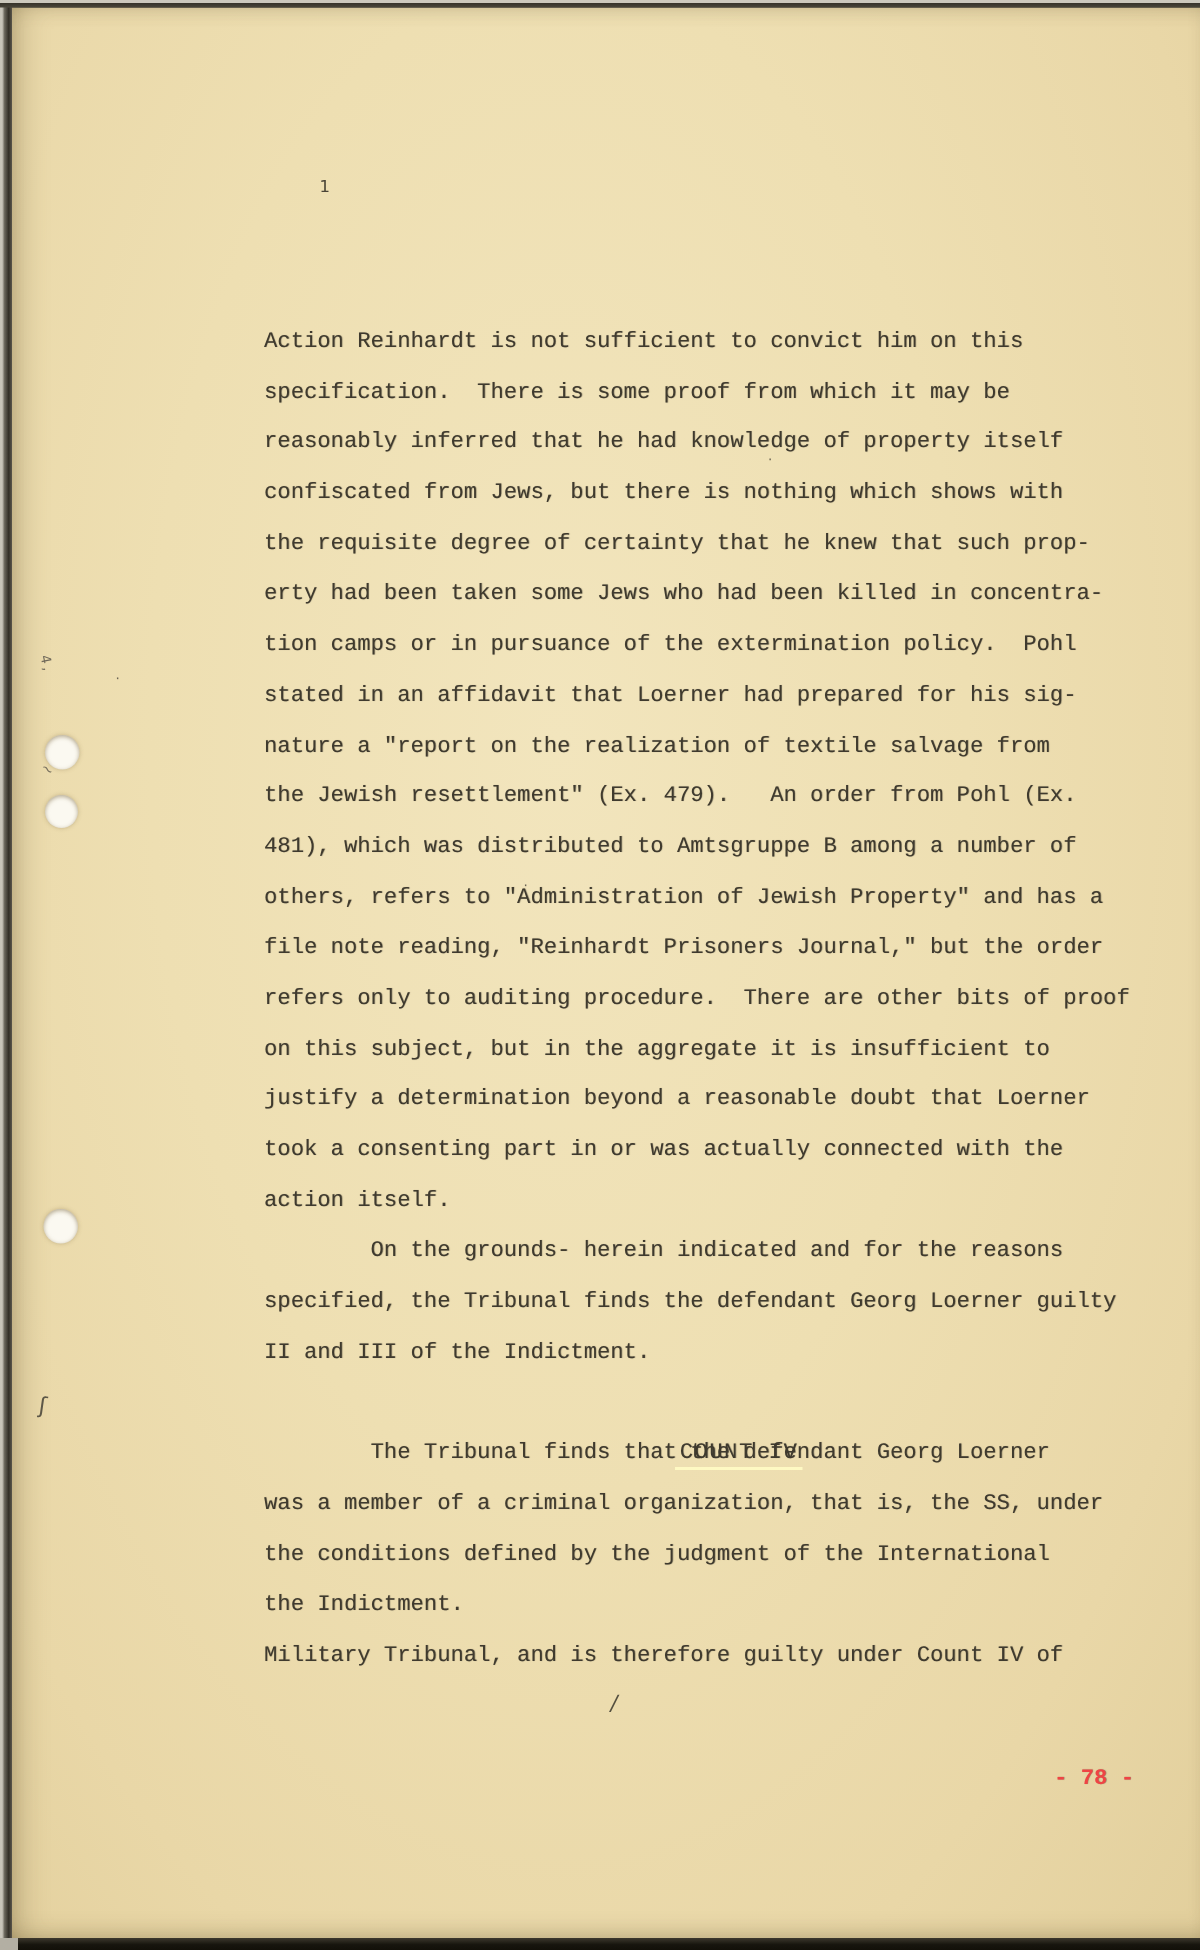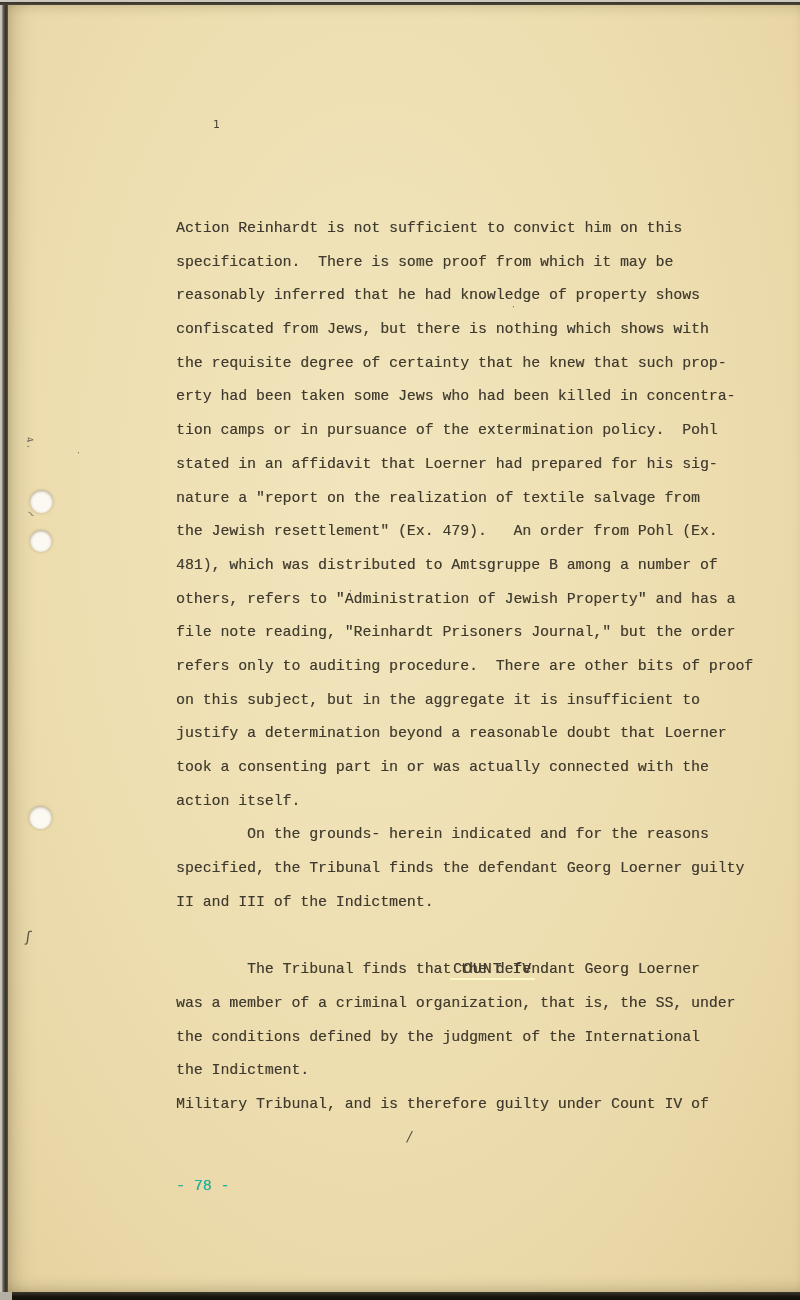--- a/index.html
+++ b/index.html
@@ -73,25 +73,26 @@
   .heading-line { text-align: center; }
   .heading-line .underlined {
     border-bottom: 2px solid #fef9c3;
     padding: 0 3px 1px 3px;
     letter-spacing: 1px;
   }
   .page-number {
     position: absolute; z-index: 2;
     left: 176px; top: 1176px; width: 580px;
     height: 20px; line-height: 20px;
-    text-align: left;
-    color: #14b8a6;
+    text-align: right;
+    color: #ef4444;
     font-size: 14.8px;
     white-space: pre;
     text-shadow: 0.4px 0.3px 0.5px rgba(63, 58, 46, 0.45);
+    font-weight: bold;
   }
   
   .mark {
     position: absolute; z-index: 3;
     color: #5d5747;
     font-family: "DejaVu Sans", sans-serif;
   }
   .mark-top-stray   { left: 213px; top: 118px; font-size: 11px; color: #4a4436; }
   .mark-dot-line4   { left: 512px; top: 302px; font-size: 9px;  color: #6b6454; }
   .mark-scribble-up { left: 24px;  top: 438px; font-size: 9px;  color: #70695a;
@@ -128,21 +129,21 @@
   <span class="mark mark-margin-dot">·</span>
   <span class="mark mark-margin-tick">~</span>
   <span class="mark mark-dot-line11">·</span>
   <span class="mark mark-scribble-lo">ʃ</span>
   <span class="mark mark-slash">/</span>
 
   <div class="typed">
     <div>
         <div class="line">Action Reinhardt is not sufficient to convict him on this</div>
         <div class="line">specification.  There is some proof from which it may be</div>
-        <div class="line">reasonably inferred that he had knowledge of property shows</div>
+        <div class="line">reasonably inferred that he had knowledge of property itself</div>
         <div class="line">confiscated from Jews, but there is nothing which shows with</div>
         <div class="line">the requisite degree of certainty that he knew that such prop-</div>
         <div class="line">erty had been taken some Jews who had been killed in concentra-</div>
         <div class="line">tion camps or in pursuance of the extermination policy.  Pohl</div>
         <div class="line">stated in an affidavit that Loerner had prepared for his sig-</div>
         <div class="line">nature a "report on the realization of textile salvage from</div>
         <div class="line">the Jewish resettlement" (Ex. 479).   An order from Pohl (Ex.</div>
         <div class="line">481), which was distributed to Amtsgruppe B among a number of</div>
         <div class="line">others, refers to "Administration of Jewish Property" and has a</div>
         <div class="line">file note reading, "Reinhardt Prisoners Journal," but the order</div>

